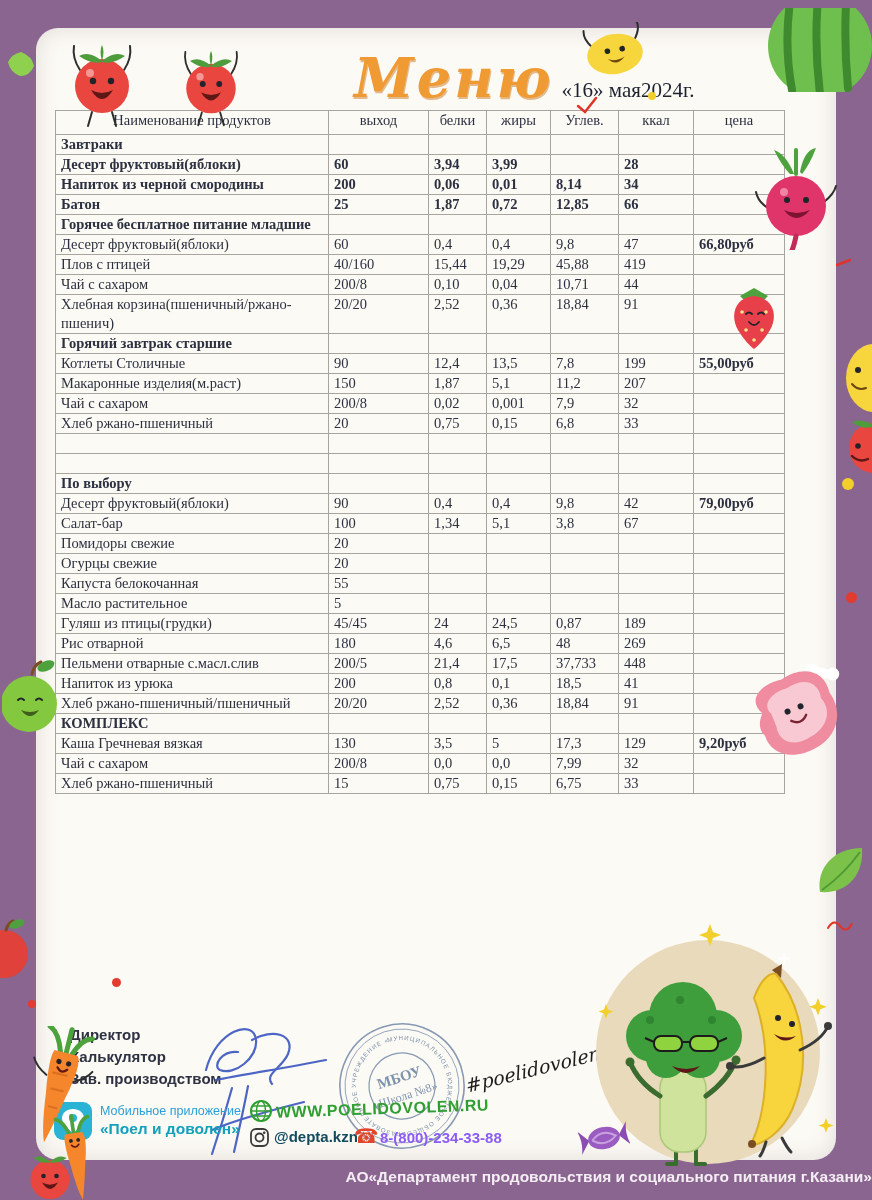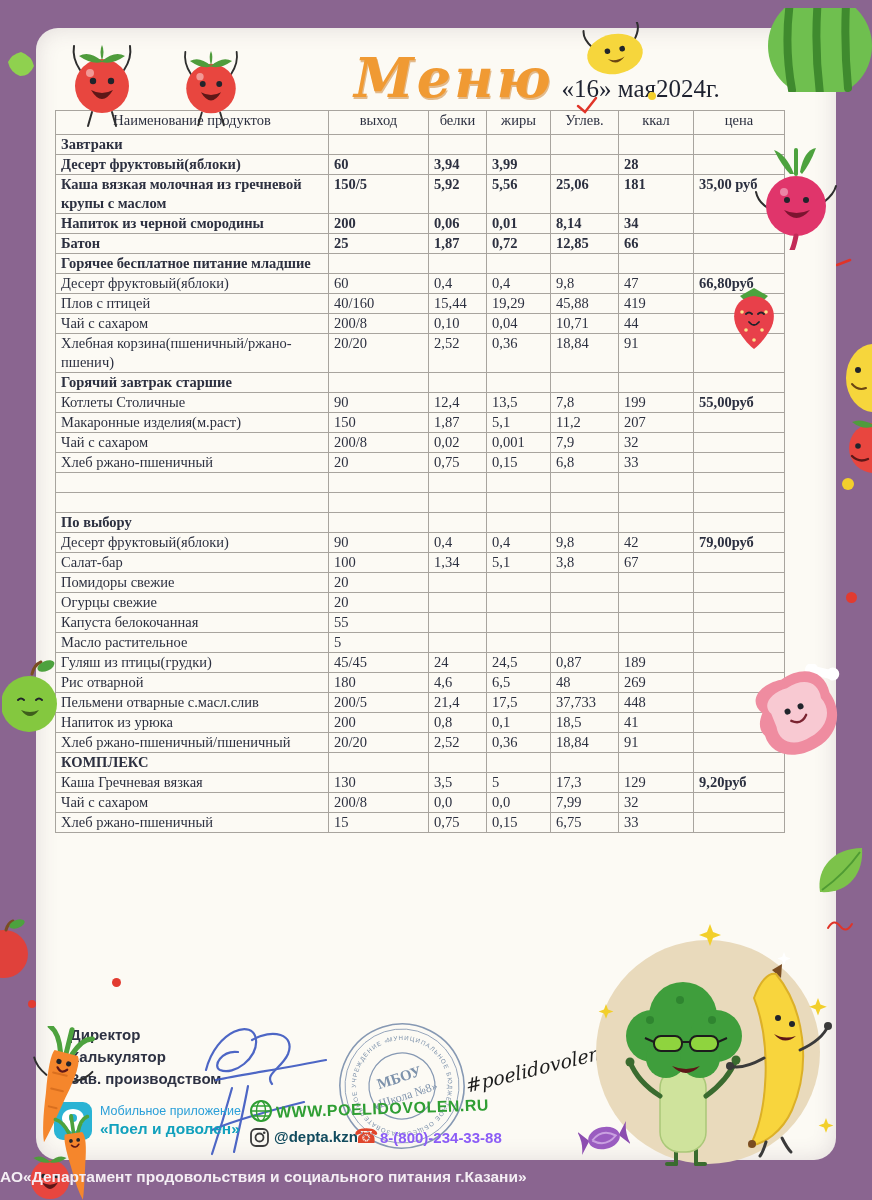--- a/index.html
+++ b/index.html
@@ -5,21 +5,21 @@
   *{box-sizing:border-box}
   html,body{margin:0;padding:0}
   .canvas{position:relative;width:872px;height:1200px;background:#8a6590;overflow:hidden;
           font-family:"Liberation Serif",serif;color:#2c3040}
   .sheet{position:absolute;left:36px;top:28px;width:800px;height:1132px;background:#fcfaf4;
          border-radius:22px;box-shadow:inset 0 0 22px rgba(90,60,95,.16)}
   
   .title-row{position:absolute;left:318px;top:18px;white-space:nowrap}
   .menu-script{font-family:"DejaVu Serif",serif;font-style:italic;font-weight:bold;font-size:54px;
                color:#f09a33;text-shadow:1px 2px 0 rgba(201,122,34,.5);letter-spacing:3px}
-  .menu-date{font-size:25px;color:#1e2230;margin-left:8px}
+  .menu-date{font-size:21px;color:#1e2230;margin-left:8px}
   
   .menu-table{position:absolute;left:19px;top:82px;width:729px;border-collapse:collapse;table-layout:fixed}
   .menu-table th,.menu-table td{border:1px solid #a8a49e;padding:0 5px;font-size:14.5px;line-height:19px;
         height:20px;vertical-align:top;overflow:hidden;color:#2c3040}
   .menu-table th{font-weight:normal;height:24px;text-align:center}
   .menu-table th:first-child{text-align:center}
   .menu-table tr.section td:first-child{font-weight:bold}
   .menu-table tr.bold td{font-weight:bold}
   .menu-table td.price{font-weight:bold}
   
@@ -31,21 +31,21 @@
              font-size:12.5px;color:#2a9fd8}
   .app-name{position:absolute;left:64px;top:1092px;font-family:"Liberation Sans",sans-serif;
             font-size:15.5px;font-weight:bold;color:#12a1bd}
   .www-text{position:absolute;left:240px;top:1072px;font-family:"Liberation Sans",sans-serif;
             font-size:16px;font-weight:bold;color:#2f9e33;transform:rotate(-2deg);letter-spacing:.5px}
   .insta-text{position:absolute;left:238px;top:1100px;font-family:"Liberation Sans",sans-serif;
               font-size:15px;font-weight:bold;color:#124b5e}
   .phone-glyph{position:absolute;left:318px;top:1096px;font-size:20px;color:#e0462c;font-family:"DejaVu Sans",sans-serif}
   .phone-text{position:absolute;left:344px;top:1101px;font-family:"Liberation Sans",sans-serif;
               font-size:15px;font-weight:bold;color:#8b5cf6}
-  .footer{position:absolute;left:0;right:0;top:1168px;text-align:left;
+  .footer{position:absolute;left:0;right:0;top:1168px;text-align:right;
           font-family:"Liberation Sans",sans-serif;font-size:15.5px;font-weight:bold;color:#f4eef4}
   .deco{position:absolute;pointer-events:none}
   .dot{position:absolute;border-radius:50%}
 </style>
 </head>
 <body>
 
 <div class="canvas">
 
   <div class="sheet">
@@ -88,29 +88,20 @@
           <tr class="bold">
             <td>Десерт фруктовый(яблоки)</td>
             <td>60</td>
             <td>3,94</td>
             <td>3,99</td>
             <td></td>
             <td>28</td>
             <td></td>
           </tr>
           <tr class="bold">
-            <td>Каша вязкая молочная из гречневой крупы с маслом</td>
-            <td>150/5</td>
-            <td>5,92</td>
-            <td>5,56</td>
-            <td>25,06</td>
-            <td>181</td>
-            <td class="price">35,00 руб</td>
-          </tr>
-          <tr class="bold">
             <td>Напиток из черной смородины</td>
             <td>200</td>
             <td>0,06</td>
             <td>0,01</td>
             <td>8,14</td>
             <td>34</td>
             <td></td>
           </tr>
           <tr class="bold">
             <td>Батон</td>

